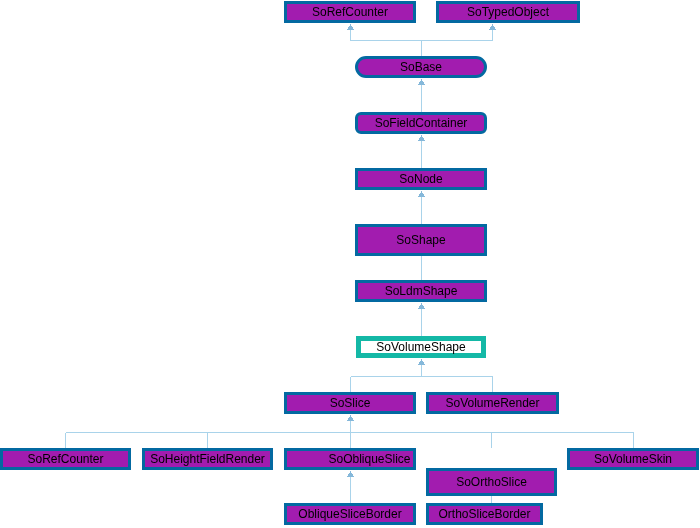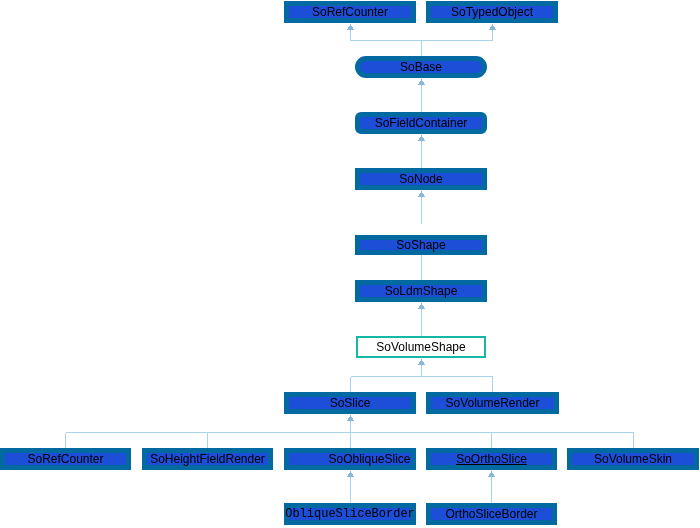--- a/index.html
+++ b/index.html
@@ -18,33 +18,33 @@
   .edges-svg {
     position: absolute;
     left: 0;
     top: 0;
     width: 700px;
     height: 528px;
   }
   .class-node {
     position: absolute;
     box-sizing: border-box;
-    border: 5px solid #0369a1;
-    background: #1d4ed8;
+    border: 3px solid #0369a1;
+    background: #a21caf;
     color: #000000;
     font-size: 12px;
     text-align: center;
     display: flex;
     align-items: center;
     justify-content: center;
     white-space: nowrap;
     cursor: pointer;
   }
   .class-node.current {
-    border: 2px solid #14b8a6;
+    border: 5px solid #14b8a6;
     background: #ffffff;
     cursor: default;
   }
 </style>
 </head>
 <body>
 
 <div class="diagram">
   <svg class="edges-svg" id="edges" width="700" height="528" viewBox="0 0 700 528" shape-rendering="crispEdges">
       <polygon points="350.5,24 347,30 354,30" fill="#85B8DA"></polygon>
@@ -78,30 +78,30 @@
       <line x1="350.5" y1="432.5" x2="350.5" y2="448" stroke="#A9D3EA" stroke-width="1"></line>
       <line x1="491.5" y1="432.5" x2="491.5" y2="448" stroke="#A9D3EA" stroke-width="1"></line>
       <line x1="633.5" y1="432.5" x2="633.5" y2="448" stroke="#A9D3EA" stroke-width="1"></line>
       <polygon points="350.5,471 347,477 354,477" fill="#85B8DA"></polygon>
       <line x1="350.5" y1="477" x2="350.5" y2="503" stroke="#A9D3EA" stroke-width="1"></line>
       <polygon points="491.5,471 488,477 495,477" fill="#85B8DA"></polygon>
       <line x1="491.5" y1="477" x2="491.5" y2="503" stroke="#A9D3EA" stroke-width="1"></line>
     </svg>
   <div id="nodes">
       <div class="class-node" style="left: 284px; top: 1px; width: 132px; height: 22px;">SoRefCounter</div>
-      <div class="class-node" style="left: 426px; top: 1px; width: 132px; height: 22px;">SoTypedObject</div>
+      <div class="class-node" style="left: 436px; top: 1px; width: 144px; height: 22px;">SoTypedObject</div>
       <div class="class-node" style="left: 355px; top: 56px; width: 132px; height: 22px; border-radius: 11px;">SoBase</div>
       <div class="class-node" style="left: 355px; top: 112px; width: 132px; height: 22px; border-radius: 6px;">SoFieldContainer</div>
       <div class="class-node" style="left: 355px; top: 168px; width: 132px; height: 22px;">SoNode</div>
-      <div class="class-node" style="left: 355px; top: 224px; width: 132px; height: 20px; margin-top: 11px;">SoShape</div>
+      <div class="class-node" style="left: 355px; top: 224px; width: 132px; height: 32px;">SoShape</div>
       <div class="class-node" style="left: 355px; top: 280px; width: 132px; height: 22px;">SoLdmShape</div>
       <div class="class-node current" style="left: 356px; top: 336px; width: 130px; height: 22px;">SoVolumeShape</div>
       <div class="class-node" style="left: 284px; top: 392px; width: 132px; height: 22px;">SoSlice</div>
       <div class="class-node" style="left: 426px; top: 392px; width: 133px; height: 22px;">SoVolumeRender</div>
       <div class="class-node" style="left: 0px; top: 448px; width: 131px; height: 22px;">SoRefCounter</div>
       <div class="class-node" style="left: 142px; top: 448px; width: 131px; height: 22px;">SoHeightFieldRender</div>
       <div class="class-node" style="left: 284px; top: 448px; width: 132px; height: 22px; padding-left: 39px;">SoObliqueSlice</div>
-      <div class="class-node" style="left: 426px; top: 448px; width: 131px; height: 22px; text-decoration: underline;">SoOrthoSlice</div>
+      <div class="class-node" style="left: 426px; top: 468px; width: 131px; height: 28px;">SoOrthoSlice</div>
       <div class="class-node" style="left: 567px; top: 448px; width: 132px; height: 22px;">SoVolumeSkin</div>
-      <div class="class-node" style="left: 284px; top: 503px; width: 132px; height: 22px; font-family: Liberation Mono, monospace;">ObliqueSliceBorder</div>
-      <div class="class-node" style="left: 426px; top: 503px; width: 131px; height: 22px;">OrthoSliceBorder</div>
+      <div class="class-node" style="left: 284px; top: 503px; width: 132px; height: 22px;">ObliqueSliceBorder</div>
+      <div class="class-node" style="left: 426px; top: 503px; width: 117px; height: 22px;">OrthoSliceBorder</div>
     </div>
 </div>
 
 </body></html>

